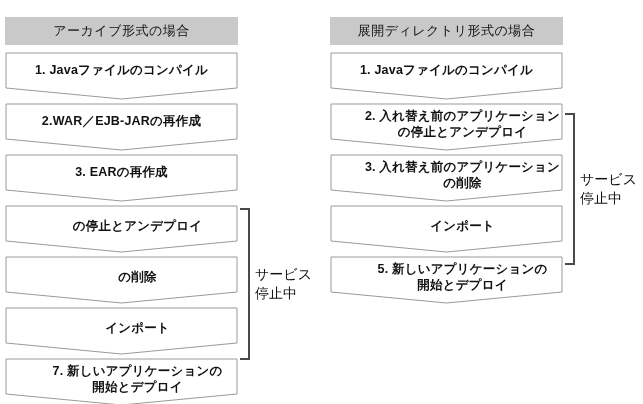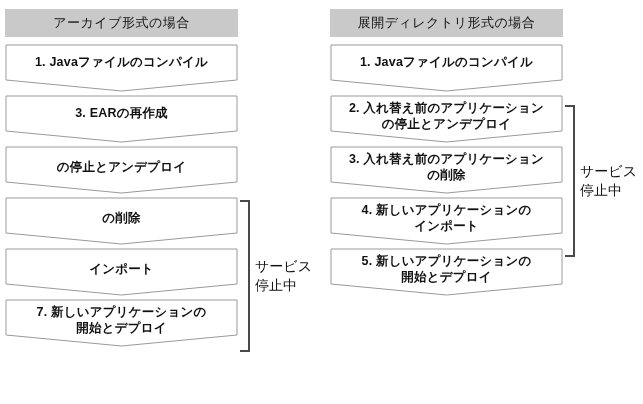--- a/index.html
+++ b/index.html
@@ -4,21 +4,21 @@
 <style>
   html,body{margin:0;padding:0;}
   body{
     width:643px;height:404px;
     background:#ffffff;
     font-family:"Liberation Sans","DejaVu Sans",sans-serif;
     color:#1a1a1a;
     overflow:hidden;
     position:relative;
   }
-  #canvas{position:absolute;left:0;top:4px;width:643px;height:296px;}
+  #canvas{position:absolute;left:0;top:12px;width:643px;height:296px;}
 
   .col{position:absolute;top:0;}
   .col-left{left:5px;}
   .col-right{left:330px;}
 
   .col-header{
     position:absolute;
     top:5px;
     width:233px;
     height:28px;
@@ -48,21 +48,21 @@
     align-items:center;
     justify-content:center;
     font-size:12.5px;
     line-height:16px;
     letter-spacing:.2px;
     color:#111;
     text-align:center;
     pointer-events:none;
   }
   .chevron .lbl span{display:block;white-space:nowrap;}
-  .chevron.two .lbl{height:42px;}
+  .chevron.two .lbl{height:42px;padding-left:16px;}
 
   .bracket{position:absolute;}
   .bracket .vert{
     position:absolute;left:8px;top:0;width:2px;height:100%;
     background:#4a4a4a;
   }
   .bracket .cap{
     position:absolute;left:0px;width:10px;height:2px;background:#4a4a4a;
   }
   .bracket .cap.top{top:0;}
@@ -90,20 +90,28 @@
 
       <div class="chevron">
         <svg width="233" height="48" viewBox="0 0 233 48">
           <polygon points="1,1 232,1 232,36 116.5,47 1,36" fill="#ffffff" stroke="#9a9a9a" stroke-width="1"></polygon>
         </svg>
         <div class="lbl">
           <span>1. Javaファイルのコンパイル</span>
         </div>
       </div>
 
+      <div class="chevron">
+        <svg width="233" height="48" viewBox="0 0 233 48">
+          <polygon points="1,1 232,1 232,36 116.5,47 1,36" fill="#ffffff" stroke="#9a9a9a" stroke-width="1"></polygon>
+        </svg>
+        <div class="lbl">
+          <span>2.WAR／EJB-JARの再作成</span>
+        </div>
+      </div>
 
       <div class="chevron">
         <svg width="233" height="48" viewBox="0 0 233 48">
           <polygon points="1,1 232,1 232,36 116.5,47 1,36" fill="#ffffff" stroke="#9a9a9a" stroke-width="1"></polygon>
         </svg>
         <div class="lbl">
           <span>3. EARの再作成</span>
         </div>
       </div>
 
@@ -190,21 +198,20 @@
           <span>3. 入れ替え前のアプリケーション</span>
           <span>の削除</span>
         </div>
       </div>
 
       <div class="chevron two">
         <svg width="233" height="48" viewBox="0 0 233 48">
           <polygon points="1,1 232,1 232,36 116.5,47 1,36" fill="#ffffff" stroke="#9a9a9a" stroke-width="1"></polygon>
         </svg>
         <div class="lbl">
-          <span>4. 新しいアプリケーションの</span>
           <span>インポート</span>
         </div>
       </div>
 
       <div class="chevron two">
         <svg width="233" height="48" viewBox="0 0 233 48">
           <polygon points="1,1 232,1 232,36 116.5,47 1,36" fill="#ffffff" stroke="#9a9a9a" stroke-width="1"></polygon>
         </svg>
         <div class="lbl">
           <span>5. 新しいアプリケーションの</span>

